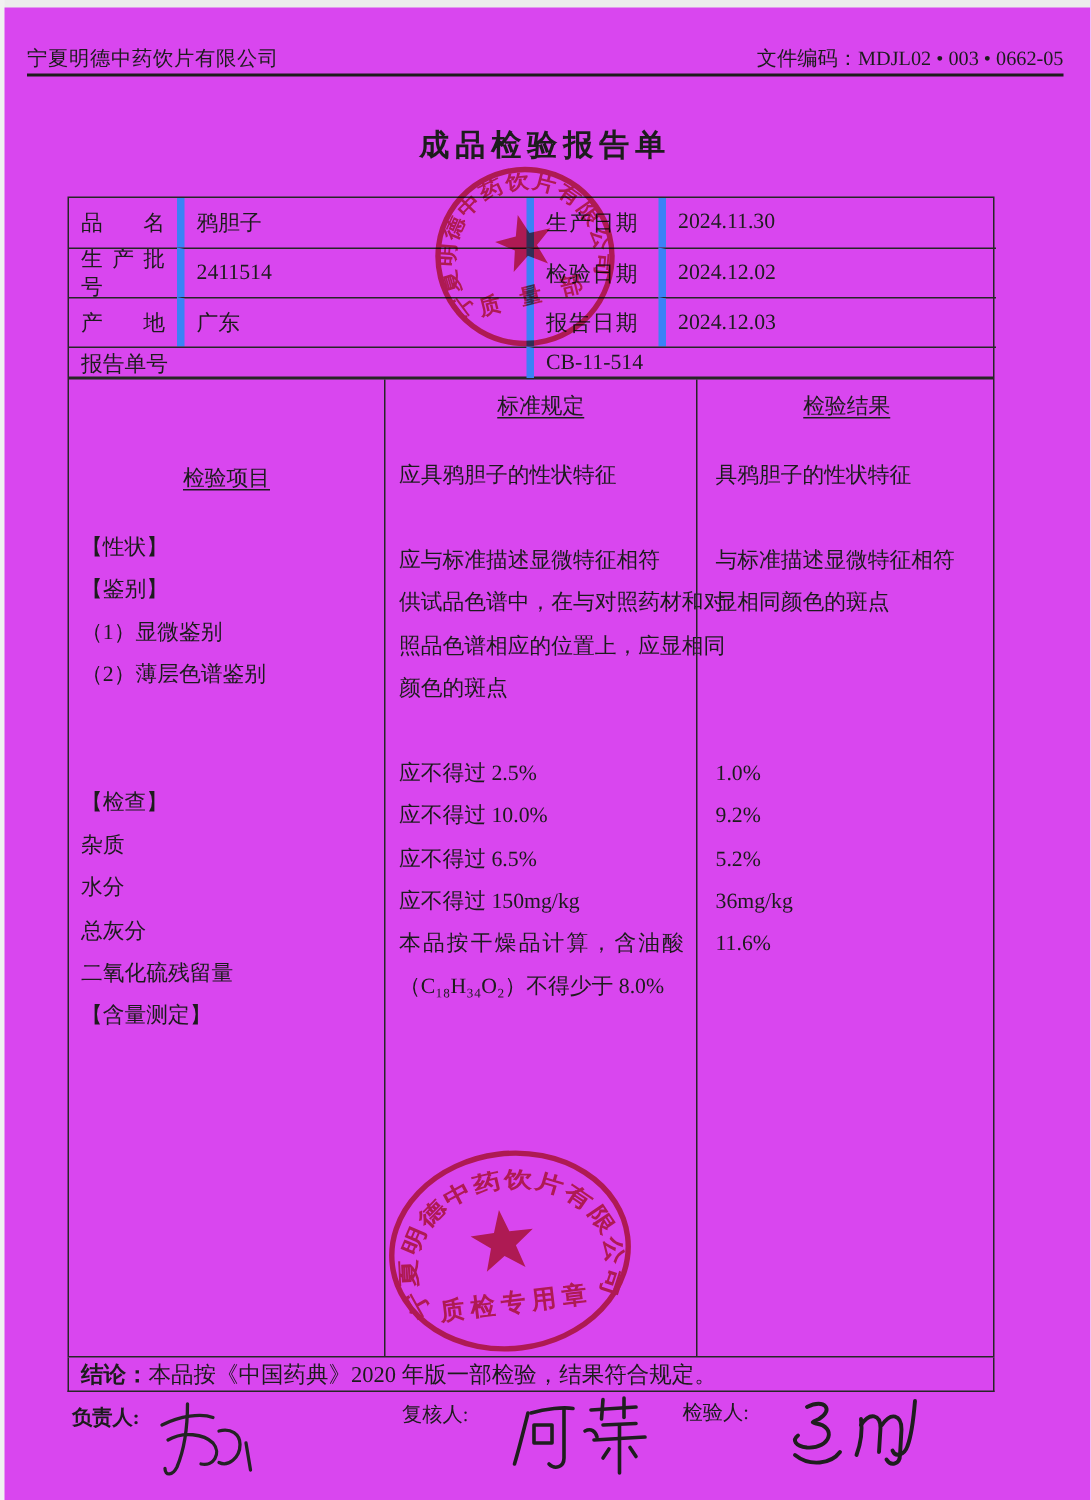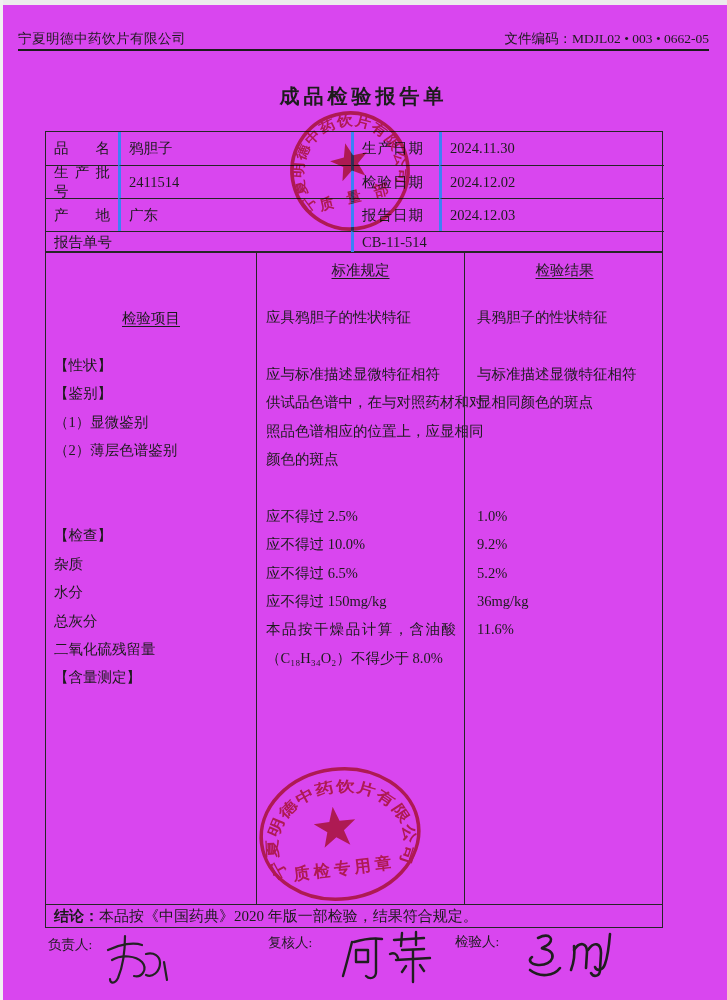--- a/index.html
+++ b/index.html
@@ -25,21 +25,21 @@
   .info-table {
     position:absolute; left:45px; top:131px; width:618px; height:121px;
     display:grid;
     grid-template-columns:72px 233px 88px 225px;
     grid-template-rows:33px 33px 33px 22px;
     border:1px solid #262626;
     font-size:14.5px;
   }
   .info-table .cell { display:flex; align-items:center; padding:0 8px; overflow:hidden; }
   .info-table .bt { border-top:1px solid #262626; }
-  .info-table .bl { border-left:3px solid #3b82f6; }
+  .info-table .bl { border-left:5px solid #3b82f6; }
   .cell-label { text-align:justify; }
   .cell-label .spread { width:100%; text-align:justify; text-align-last:justify; }
   .cell-dlabel { letter-spacing:1px;text-align:right; }
   .rowspan2 { grid-column:1 / span 2; }
   .rowspan2b { grid-column:3 / span 2; }
 
   
   .main-table {
     position:absolute; left:45px; top:252px; width:618px; height:653px;
     border:1px solid #262626; font-size:14.5px;
@@ -62,21 +62,21 @@
   
   .conclusion {
     position:absolute; left:45px; top:905px; width:618px; height:23px;
     border:1px solid #262626; border-top:none;
     display:flex; align-items:center; padding-left:8px; font-size:15px;
   }
   .conclusion .c-label { font-weight:bold; }
 
   
   .sig-label { position:absolute; font-size:13.5px; }
-  .sig-resp { left:48px; top:936px; }
+  .sig-resp { left:48px; top:936px;font-weight:bold; }
   .sig-rev  { left:268px; top:934px; }
   .sig-insp { left:455px; top:933px; }
   .sig-svg { position:absolute; }
 
   
   .stamp { position:absolute; mix-blend-mode:multiply; opacity:0.85; }
   .stamp text { font-family:"Liberation Serif","DejaVu Serif",serif; font-weight:bold; }
 </style>
 </head>
 <body>

